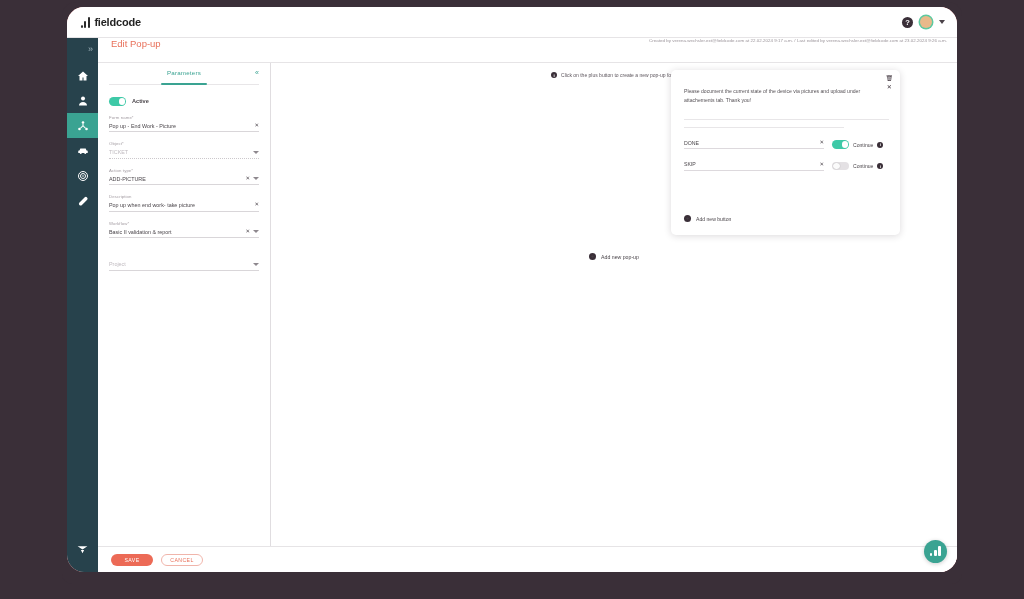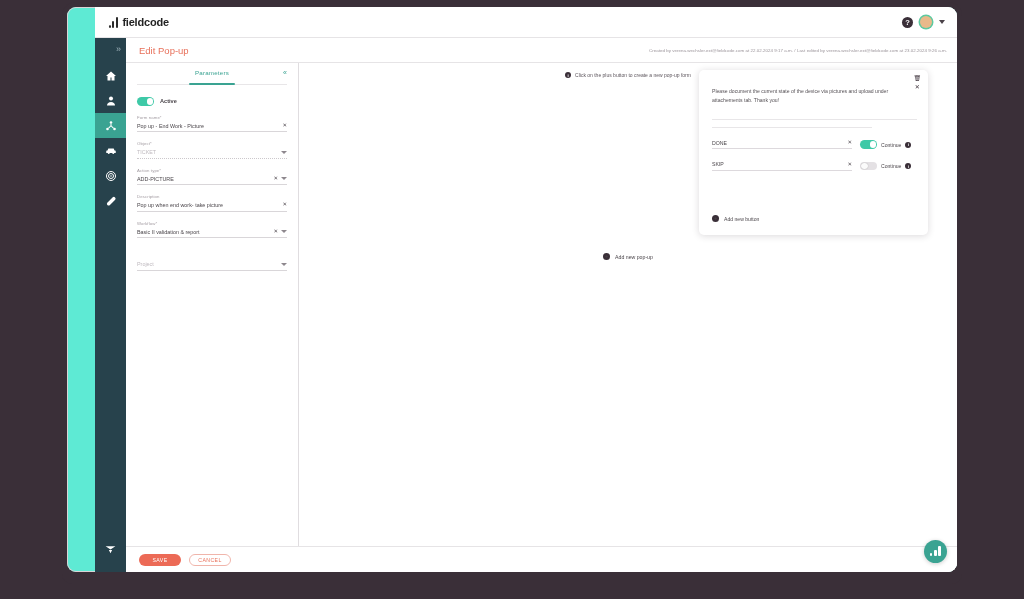--- a/index.html
+++ b/index.html
@@ -14,26 +14,25 @@
   .bezel {
     position: absolute;
     left: 62px; top: 2px;
     width: 900px; height: 582px;
     background: #3a2f38;
     border-radius: 14px 14px 10px 10px;
     padding: 5px 5px 12px 5px;
   }
   .screen {
     width: 100%; height: 100%;
-    background: #5eead4;
-    border-radius: 9px;
+    background: #ef4444;
+    border-radius: 17px;
     overflow: hidden;
     position: relative;
     box-shadow: inset 0 0 0 1px #d9d4d6;
-    padding-left: 28px;
   }
 
   
   .topbar {
     height: 31px;
     background: #ffffff;
     border-bottom: 1px solid #e6e4e6;
     display: flex; align-items: center;
     padding: 0 12px 0 14px;
     position: relative;
@@ -89,21 +88,21 @@
     cursor: pointer;
   }
   .rail-item.active { background: #3aa392; }
   .rail-item svg { width: 12px; height: 12px; fill: #ffffff; }
   .rail-bottom { margin-top: auto; padding-bottom: 12px; }
   .rail-bottom svg { width: 13px; height: 13px; fill: #ffffff; }
 
   
   .content { flex: 1; display: flex; flex-direction: column; background: #fff; min-width:0; }
   .page-head {
-    height: 24px; display: flex; align-items: center;
+    height: 24px; display: flex; 
     padding: 0 10px 0 13px; flex-shrink: 0; gap: 12px;
   }
   .page-title { font-size: 9.5px; color: #e8705a; }
   .page-meta {
     margin-left: auto; font-size: 4.4px; color: #9a9399;
     letter-spacing: 0.05px; white-space: nowrap;
   }
 
   .panes { flex: 1; display: flex; border-top: 1px solid #e6e4e6; min-height:0; }
 

